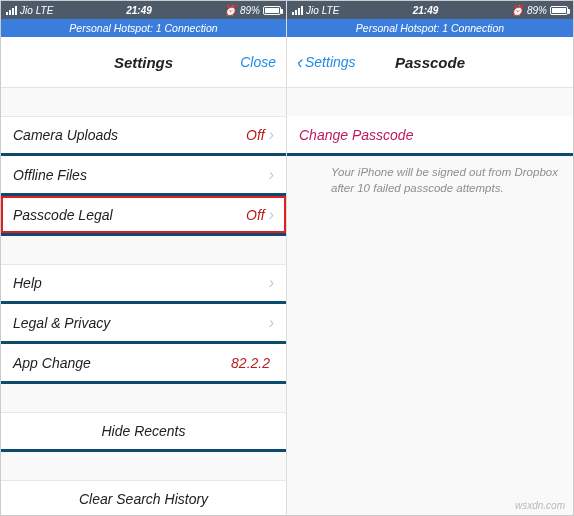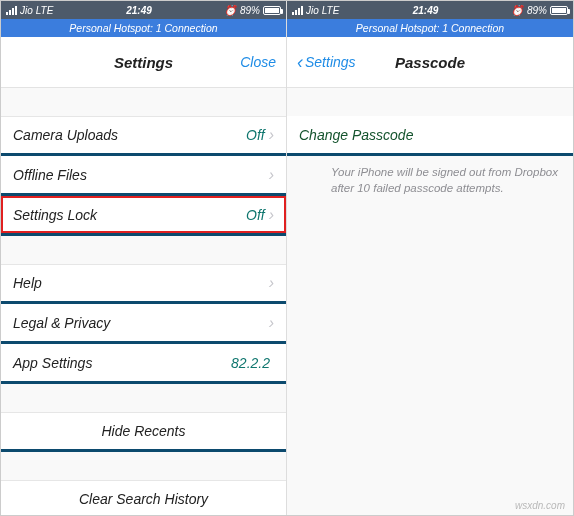--- a/index.html
+++ b/index.html
@@ -75,25 +75,25 @@
     min-height:40px;
     display:flex;
     align-items:center;
     padding: 0 12px;
     font-size:14px;
     color:#222;
     position:relative;
   }
   .cell.first { border-top:1px solid #e6e6e6; }
   .cell .label { flex:1; }
-  .cell .value { color:#0f766e; font-size:14px; margin-right:4px;text-align:center;}
+  .cell .value { color:#b91c1c; font-size:14px; margin-right:4px;text-align:center;}
   .cell .chev { color:#c7c7cc; font-size:16px; }
   .cell.center { justify-content:center; color:#222; font-weight:400;}
   .cell.link { color:#1f8ce6; }
-  .cell.disabled { color:#14532d; }
+  .cell.disabled { color:#be185d; }
   .highlight { box-shadow: inset 0 0 0 2px #e02020; }
   .footer-note {
     font-size:11.5px;
     color:#8e8e93;
     padding: 8px 12px 0 12px;
     line-height:1.4;
     margin-left:32px;
   }
   .watermark {
     position:absolute;
@@ -151,37 +151,37 @@
       <div class="cell first">
         <span class="label">Camera Uploads</span>
         <span class="value">Off</span>
         <span class="chev">›</span>
       </div>
       <div class="cell">
         <span class="label">Offline Files</span>
         <span class="chev">›</span>
       </div>
       <div class="cell highlight">
-        <span class="label">Settings Lock</span>
+        <span class="label">Passcode Legal</span>
         <span class="value">Off</span>
         <span class="chev">›</span>
       </div>
 
       <div class="group-gap"></div>
 
       <div class="cell first">
         <span class="label">Help</span>
         <span class="chev">›</span>
       </div>
       <div class="cell">
         <span class="label">Legal &amp; Privacy</span>
         <span class="chev">›</span>
       </div>
       <div class="cell">
-        <span class="label">App Settings</span>
+        <span class="label">App Change</span>
         <span class="value">82.2.2</span>
       </div>
 
       <div class="group-gap"></div>
 
       <div class="cell first center">
         <span>Hide Recents</span>
       </div>
 
       <div class="group-gap"></div>

